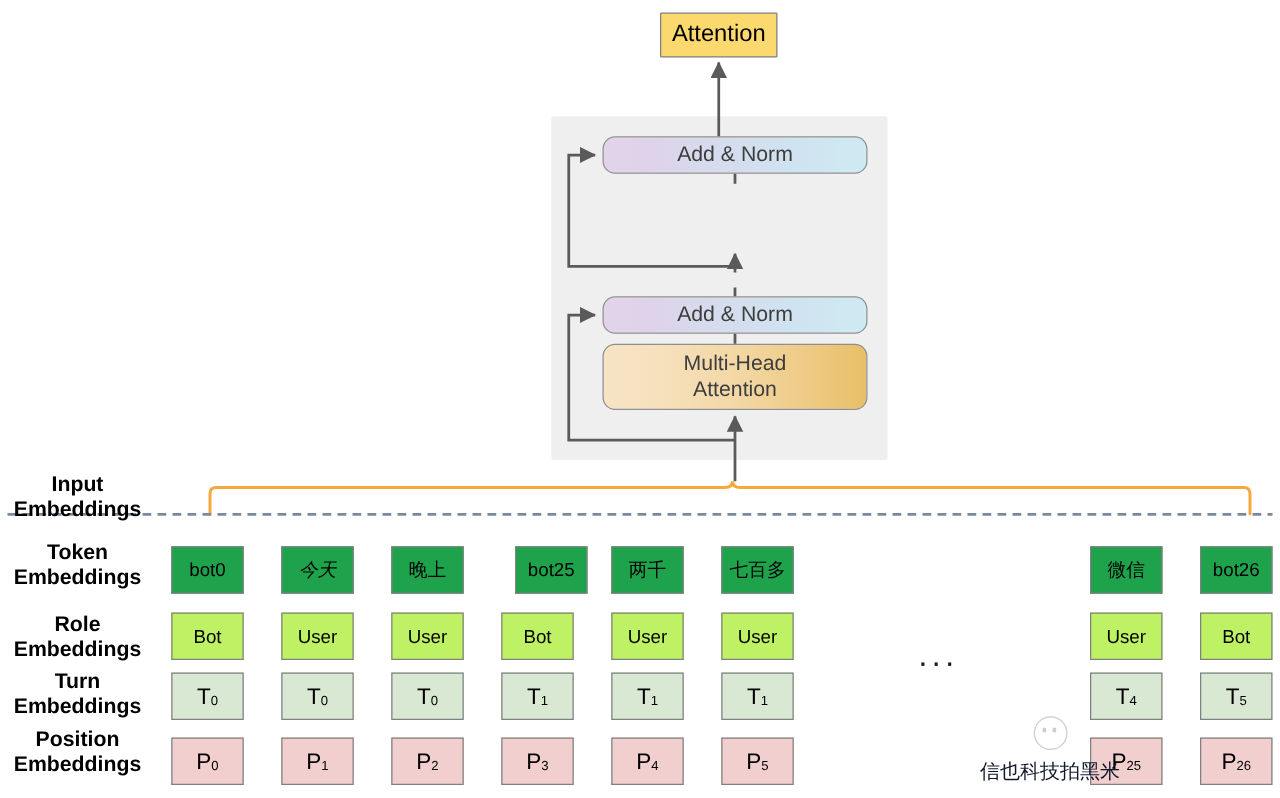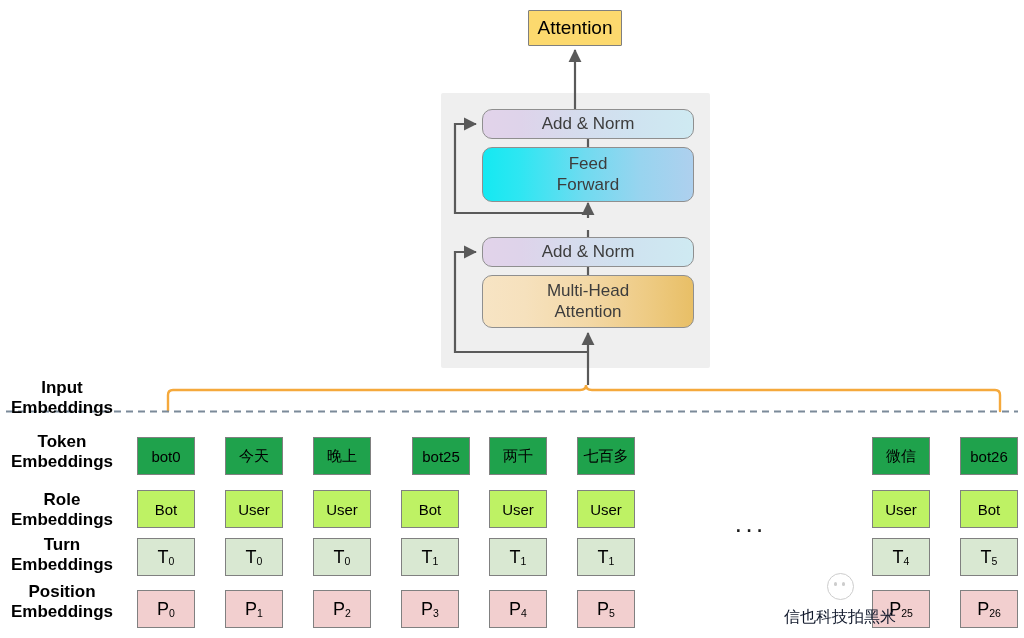--- a/index.html
+++ b/index.html
@@ -69,24 +69,20 @@
   <div class="attn-box">
     <span>Attention</span>
   </div>
 
   <div class="tblock"></div>
 
   <div class="rbox addnorm1">
     <span>Add &amp; Norm</span>
   </div>
 
-  <div class="rbox ffwd">
-    <span>Feed</span>
-    <span>Forward</span>
-  </div>
 
   <div class="rbox addnorm2">
     <span>Add &amp; Norm</span>
   </div>
 
   <div class="rbox mha">
     <span>Multi-Head</span>
     <span>Attention</span>
   </div>
 
@@ -149,21 +145,21 @@
         <span>Bot</span>
       </div>
       <div class="cell turn" style="left: 137px; top: 538px;">
         <span class="big">T</span>
         <sub>0</sub>
       </div>
       <div class="cell pos" style="left: 137px; top: 590px;">
         <span class="big">P</span>
         <sub>0</sub>
       </div>
-      <div class="cell tok" style="left: 225px; top: 437px;">
+      <div class="cell tok" style="left: 225px; top: 437px; font-style: italic;">
         <span>今天</span>
       </div>
       <div class="cell role" style="left: 225px; top: 490px;">
         <span>User</span>
       </div>
       <div class="cell turn" style="left: 225px; top: 538px;">
         <span class="big">T</span>
         <sub>0</sub>
       </div>
       <div class="cell pos" style="left: 225px; top: 590px;">

